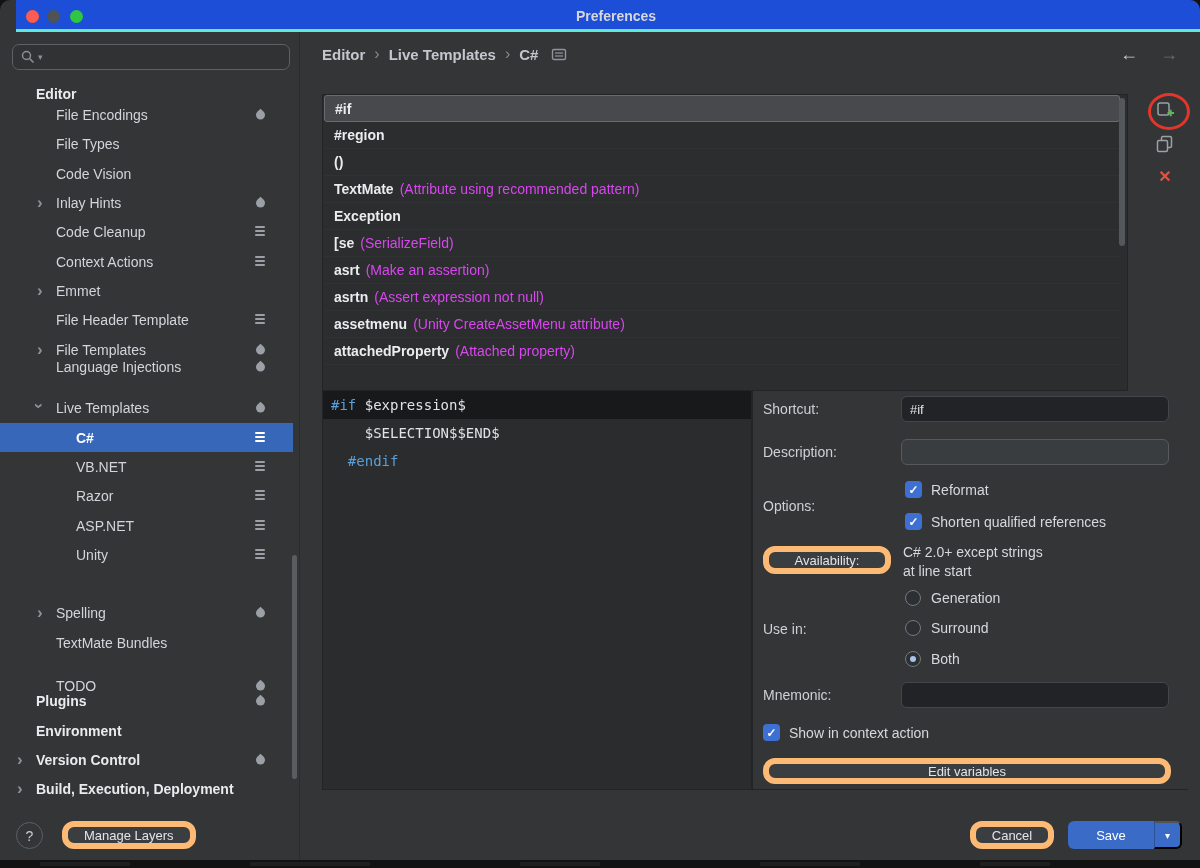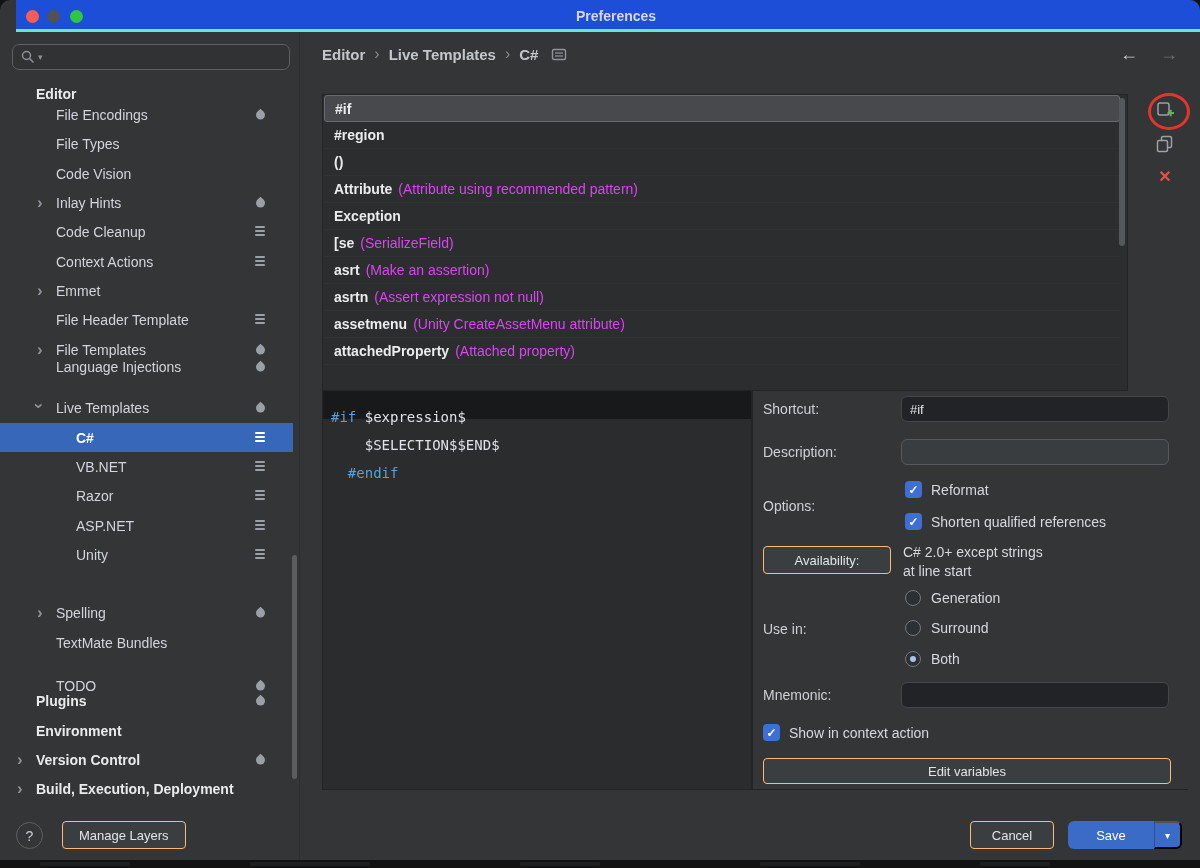--- a/index.html
+++ b/index.html
@@ -47,34 +47,34 @@
   .trow.tsel{background:#47494c;border:1px solid #666c72;border-radius:3px}
   .tabbr{font-weight:700;color:#eaecee;white-space:pre}
   .tdesc{color:#d946ef;white-space:pre}
   .list-scroll{position:absolute;right:2px;top:3px;width:6px;height:148px;background:#55585b;border-radius:3px}
 
   .side-tools{position:absolute;right:24px;top:68px;width:22px;display:flex;flex-direction:column;gap:16px;align-items:center}
   .del-x{color:#e15241;font-size:16px;font-weight:700;line-height:1}
   .annotation{position:absolute;right:10px;top:61px;width:42px;height:37px;border:3px solid #e3362a;border-radius:50%;pointer-events:none}
 
   .preview{position:absolute;left:22px;top:359px;width:430px;height:399px;background:#2a2c2e;border:1px solid #232425;border-top:none}
-  .pline{height:28px;line-height:28px;padding:12px 8px;font-family:"DejaVu Sans Mono",monospace;font-size:14px;color:#dfe2e6;white-space:pre}
+  .pline{height:28px;line-height:28px;padding:0 8px;font-family:"DejaVu Sans Mono",monospace;font-size:14px;color:#dfe2e6;white-space:pre}
   .pline.hl{background:#18191b}
   .kw{color:#5b9fd8}
 
   
   .form{position:absolute;left:452px;top:359px;width:436px;height:399px;border-bottom:1px solid #232425;border-left:1px solid #232425}
   .flabel{position:absolute;font-size:14px;color:#ced1d5;line-height:18px;white-space:nowrap}
   .field{position:absolute;left:148px;width:268px;height:26px;background:#212326;border:1px solid #43474b;border-radius:6px;color:#e2e4e7;font-size:13px;padding:0 8px;font-family:"Liberation Sans",sans-serif;outline:none}
   .field.light{background:#3a3d40;border-color:#56595d}
   .cb{position:absolute;width:17px;height:17px;border-radius:4px;background:#3e70d3;color:#fff;font-size:12px;font-weight:700;display:flex;align-items:center;justify-content:center}
   .cblabel{position:absolute;font-size:14px;color:#d6d9dc;line-height:18px;white-space:nowrap}
   .rad{position:absolute;width:16px;height:16px;border-radius:50%;border:1px solid #74797e;background:#2d3033}
   .rad.on::after{content:"";position:absolute;inset:4px;border-radius:50%;background:#a9c3e8}
-  .btn{background:#3b3e41;border:1px solid #fdba74;border-radius:4px;color:#e2e4e7;font-size:13px;display:flex;align-items:center;justify-content:center;white-space:nowrap}
+  .btn{background:#3b3e41;border:6px solid #fdba74;border-radius:12px;color:#e2e4e7;font-size:13px;display:flex;align-items:center;justify-content:center;white-space:nowrap}
   .avail-btn{position:absolute;left:10px;top:155px;width:128px;height:28px}
   .avail-text{position:absolute;left:150px;top:152px;font-size:14px;color:#d6d9dc;line-height:19px}
   .editvars{position:absolute;left:10px;top:367px;width:408px;height:26px}
 
   
   .help-btn{position:absolute;left:16px;top:822px;width:27px;height:27px;border-radius:50%;background:transparent;border:1px solid #5c6064;color:#c9ccd0;font-size:14px;display:flex;align-items:center;justify-content:center}
   .manage-btn{position:absolute;left:62px;top:821px;height:28px;padding:0 16px}
   .footer-right{position:absolute;right:18px;top:821px;display:flex;gap:14px}
   .cancel-btn{width:84px;height:28px}
   .save-split{display:flex;height:28px}
@@ -232,21 +232,21 @@
           </div>
       <div class="trow" style="top:27px">
             <span class="tabbr">#region</span>
             <span class="tdesc"></span>
           </div>
       <div class="trow" style="top:54px">
             <span class="tabbr">()</span>
             <span class="tdesc"></span>
           </div>
       <div class="trow" style="top:81px">
-            <span class="tabbr">Attribute</span>
+            <span class="tabbr">TextMate</span>
             <span class="tdesc">(Attribute using recommended pattern)</span>
           </div>
       <div class="trow" style="top:108px">
             <span class="tabbr">Exception</span>
             <span class="tdesc"></span>
           </div>
       <div class="trow" style="top:135px">
             <span class="tabbr">[se</span>
             <span class="tdesc">(SerializeField)</span>
           </div>

